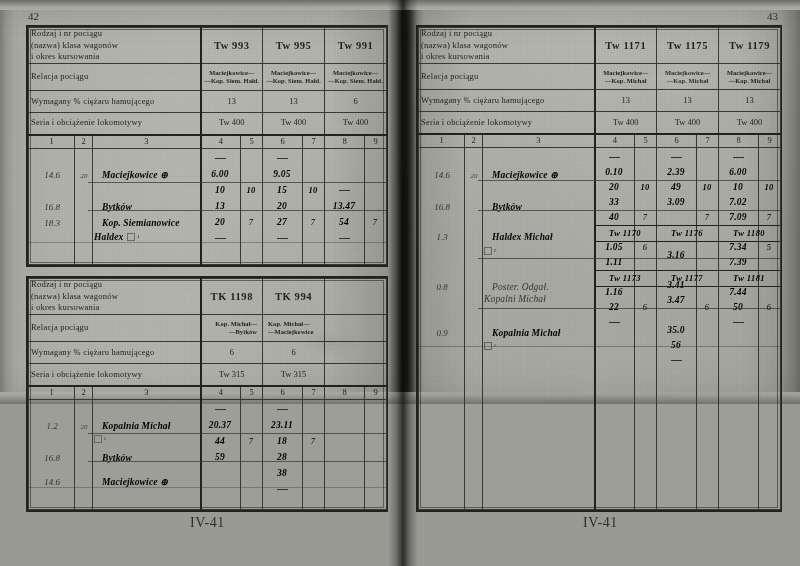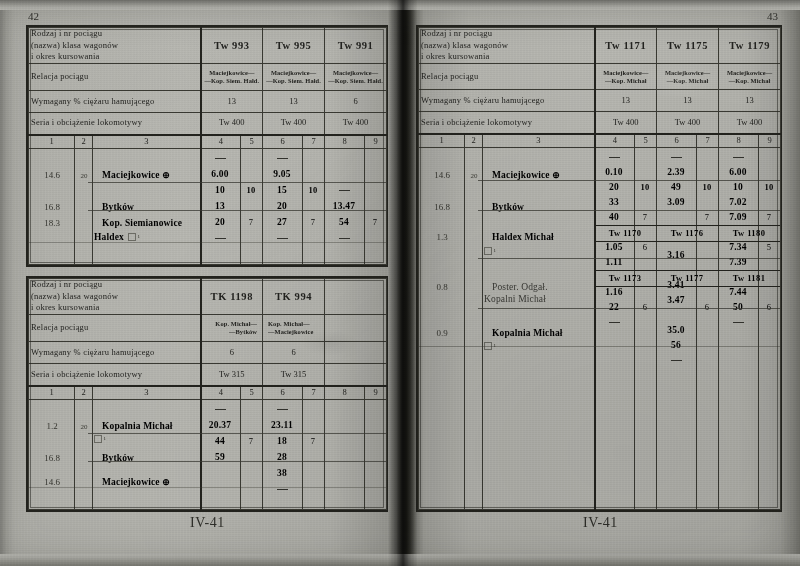--- a/index.html
+++ b/index.html
@@ -2,21 +2,21 @@
 <html><head>
 <meta charset="utf-8">
 <style>
   html,body{margin:0;padding:0;}
   body{
     width:800px;height:566px;overflow:hidden;
     background:#9a9a95;
     font-family:"Liberation Serif", serif;
   }
   #scan{
-    position:relative;width:800px;height:566px;
+    position:relative;width:800px;height:404px;
     background:
       linear-gradient(90deg,#8d8d88 0px,#a8a8a2 6px,#b4b4ae 14px,#b0b0aa 40px,#b6b6b0 180px,#b3b3ad 330px,#9c9c96 388px,#6d6d68 396px,#35352f 402px,#26261f 406px,#3c3c35 410px,#7c7c76 416px,#a0a09a 424px,#b2b2ac 470px,#b6b6b0 600px,#b1b1ab 740px,#a5a59f 780px,#8e8e88 794px,#7e7e78 800px);
     box-shadow:inset 0 0 40px rgba(60,60,55,.35);
   }
   
   #grain{
     position:absolute;inset:0;pointer-events:none;
     background-image:
       repeating-linear-gradient(0deg,rgba(255,255,255,.035) 0 1px,rgba(0,0,0,.03) 1px 2px),
       repeating-linear-gradient(90deg,rgba(255,255,255,.02) 0 1px,rgba(0,0,0,.022) 1px 3px),
@@ -46,21 +46,21 @@
   td.ctr{text-align:center;}
   .trainno{font-weight:bold;font-size:10.5px;letter-spacing:.6px;}
   .relation{font-weight:bold;font-size:6.4px;line-height:1.25;letter-spacing:.1px;}
   .relation .l2{display:block;}
   .rel-right{text-align:right;}
   .numhdr td{text-align:center;font-size:8.5px;height:12px;}
   .thick-l{border-left:2px solid #23231e !important;}
   .thick-t{border-top:2px solid #23231e !important;}
 
   
-  .body-wrap{position:absolute;left:0;right:0;}
+  .body-wrap{position:absolute;left:0;right:0;font-style:italic;}
   .hline{position:absolute;left:0;right:0;height:1px;background:rgba(58,58,51,.75);}
 
   .stn{font-weight:bold;font-size:9.5px;white-space:nowrap;letter-spacing:.15px;}
   .stn.light{font-weight:normal;color:#3a3a35;}
   .km{font-size:9px;color:#35352f;text-align:center;}
   .cls{font-size:7px;color:#3a3a34;text-align:center;}
   .val{font-weight:bold;font-size:9.5px;text-align:center;letter-spacing:.2px;}
   .val.sm{font-size:8.5px;}
   .dash{display:inline-block;width:11px;height:0;border-top:1.4px solid #33332e;vertical-align:middle;}
   .sub{font-size:7px;color:#3f3f38;}

